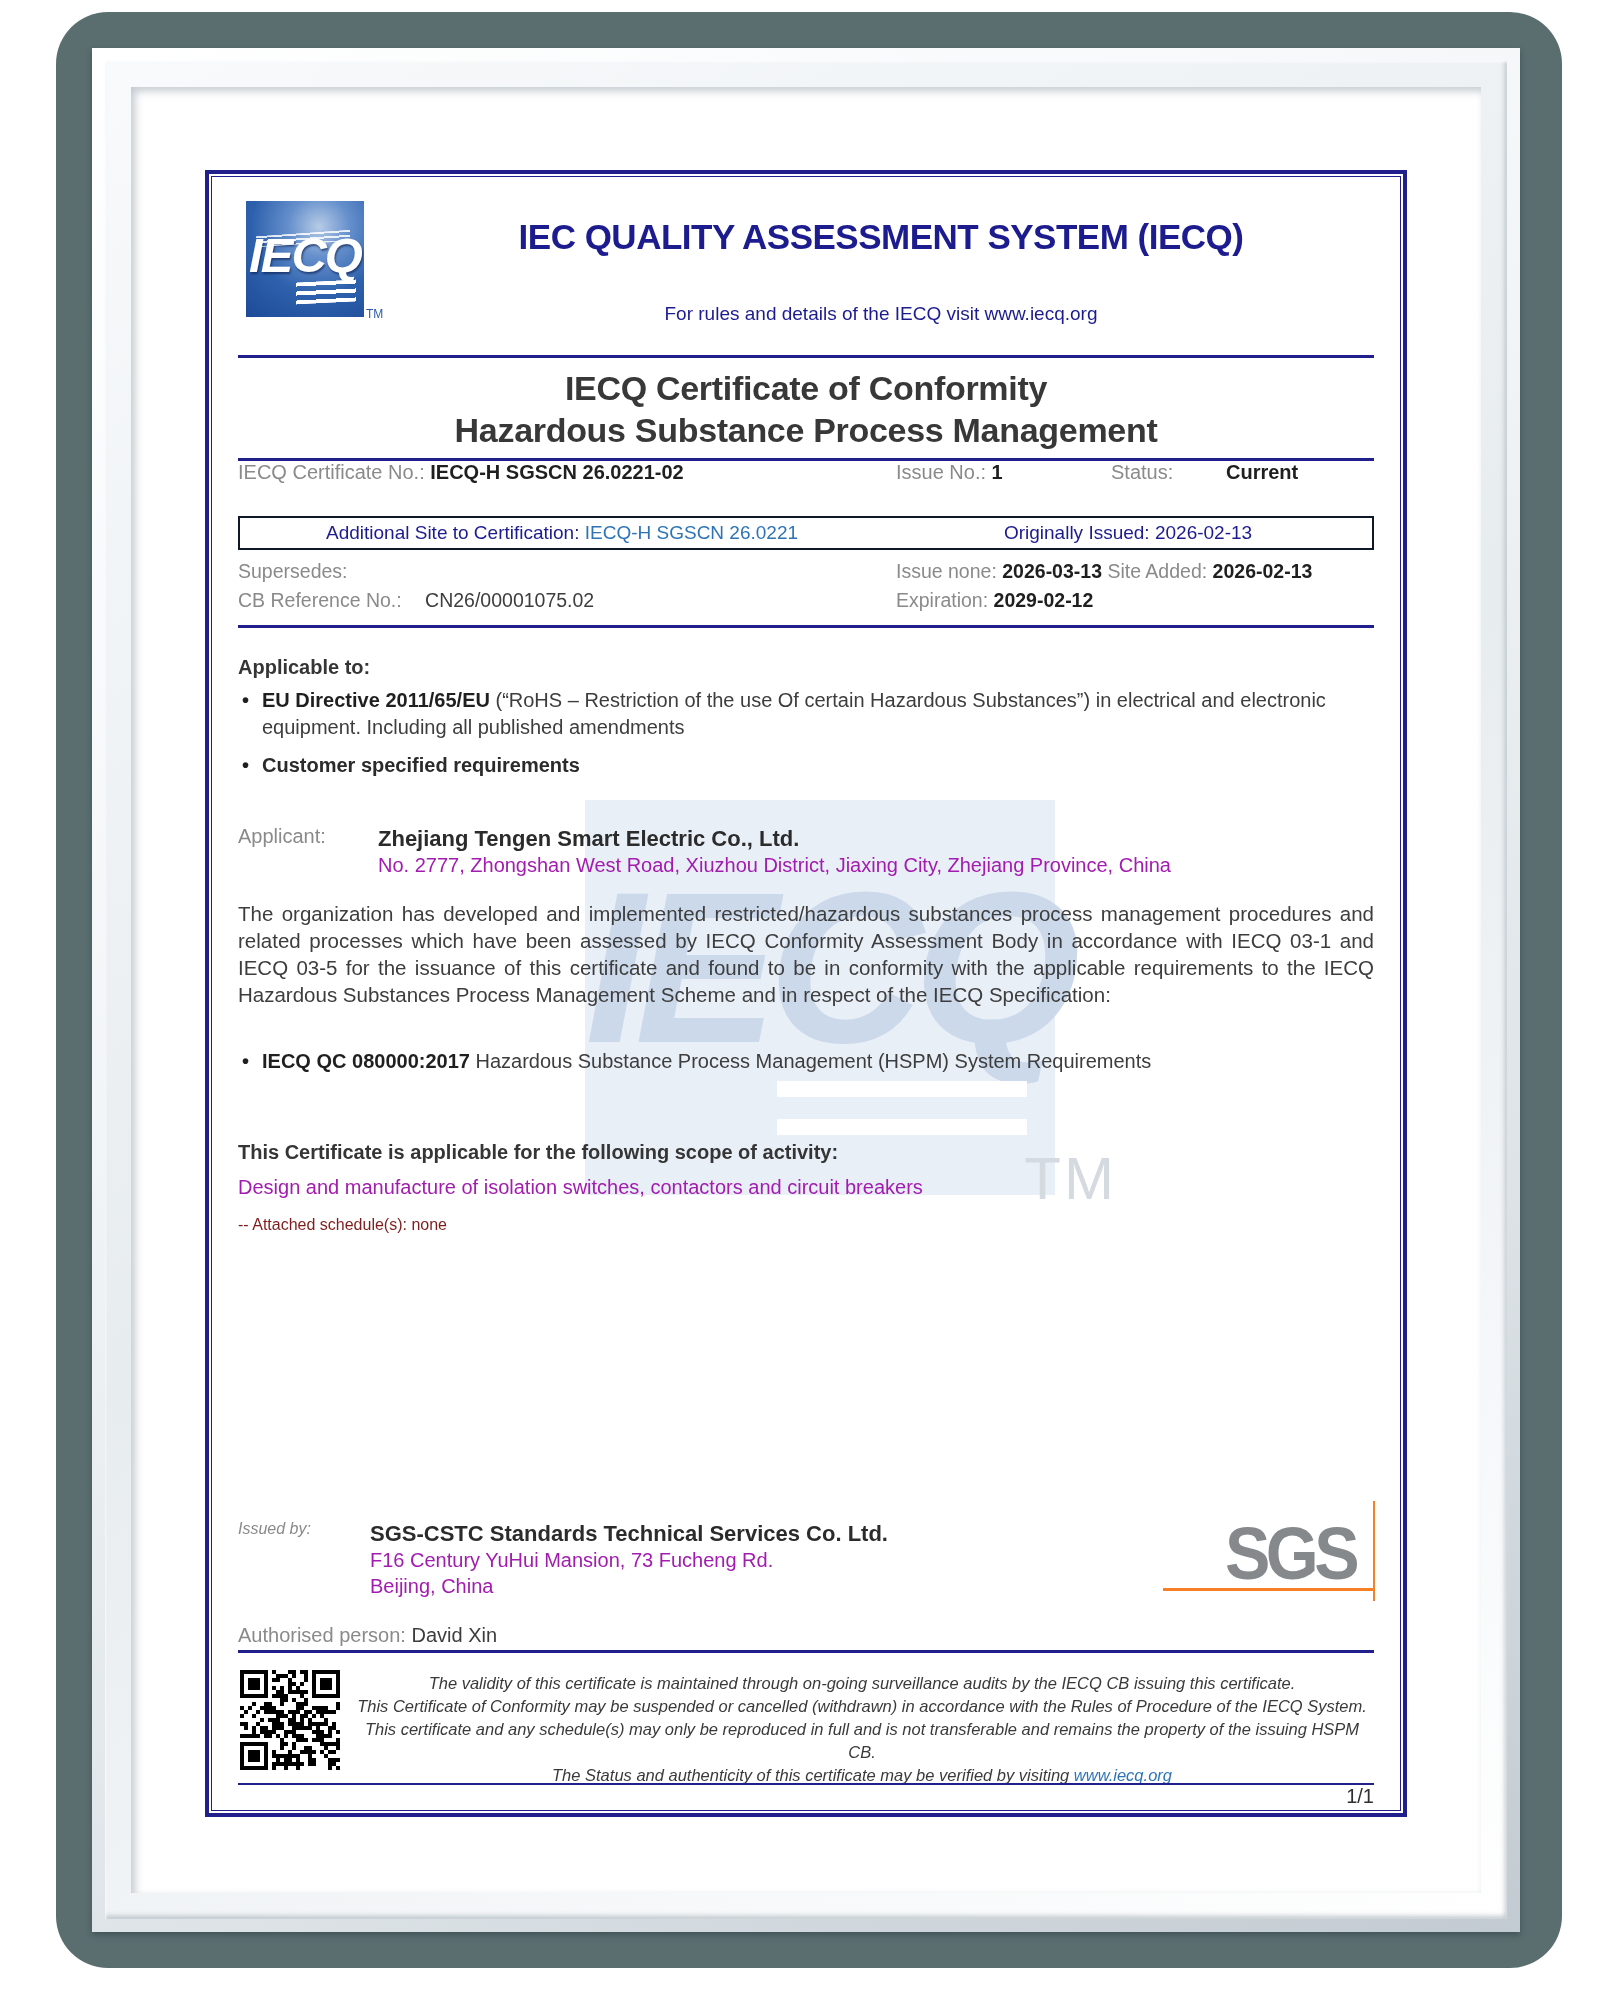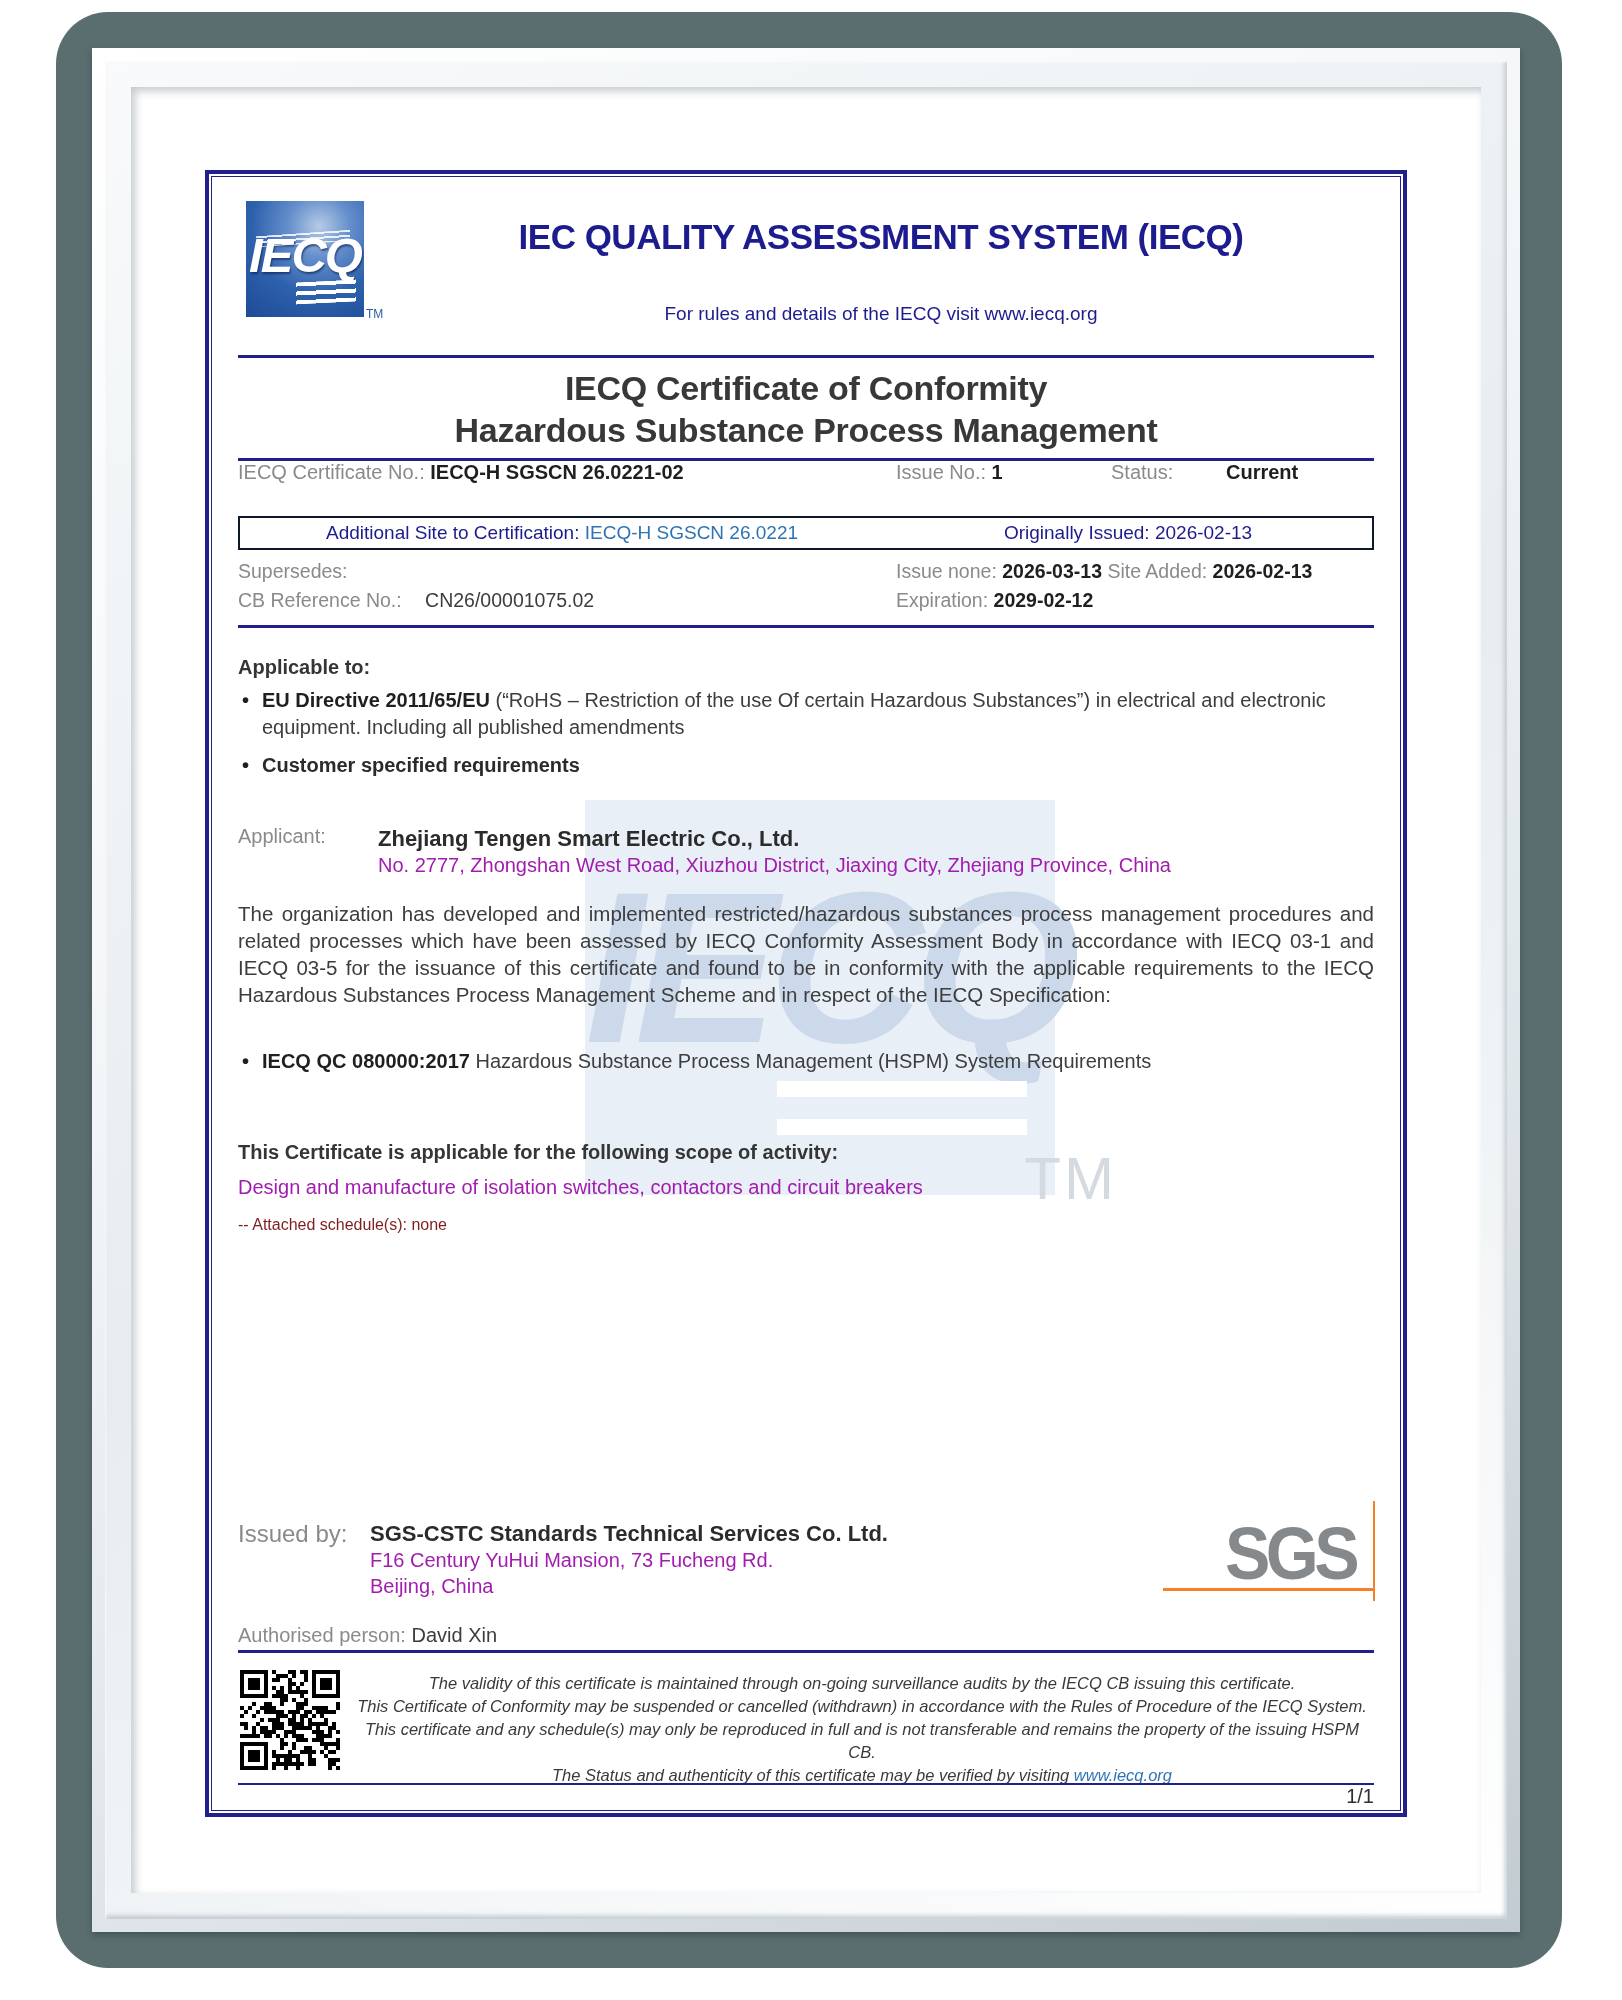--- a/index.html
+++ b/index.html
@@ -205,21 +205,21 @@
 
       <div class="bullet" style="margin-top:40px;">
         <b>IECQ QC 080000:2017</b><span> Hazardous Substance Process Management (HSPM) System Requirements</span>
       </div>
 
       <div class="sec-head" style="margin-top:66px;">This Certificate is applicable for the following scope of activity:</div>
       <div class="ent-addr" style="margin-top:10px;">Design and manufacture of isolation switches, contactors and circuit breakers</div>
       <div class="attached" style="margin-top:16px;">-- Attached schedule(s): none</div>
 
       <div class="abs label-grid" style="top:1343px;">
-        <div class="gray" style="font-size:24px;">Issued by:</div>
+        <div class="gray" style="font-size:16px;font-style:italic;">Issued by:</div>
         <div>
           <div class="ent-name">SGS-CSTC Standards Technical Services Co. Ltd.</div>
           <div class="ent-addr">F16 Century YuHui Mansion, 73 Fucheng Rd.</div>
           <div class="ent-addr">Beijing, China</div>
         </div>
       </div>
 
       <div class="sgs">
         <span class="sgs-text">SGS</span>
         <div class="sgs-underline"></div>

